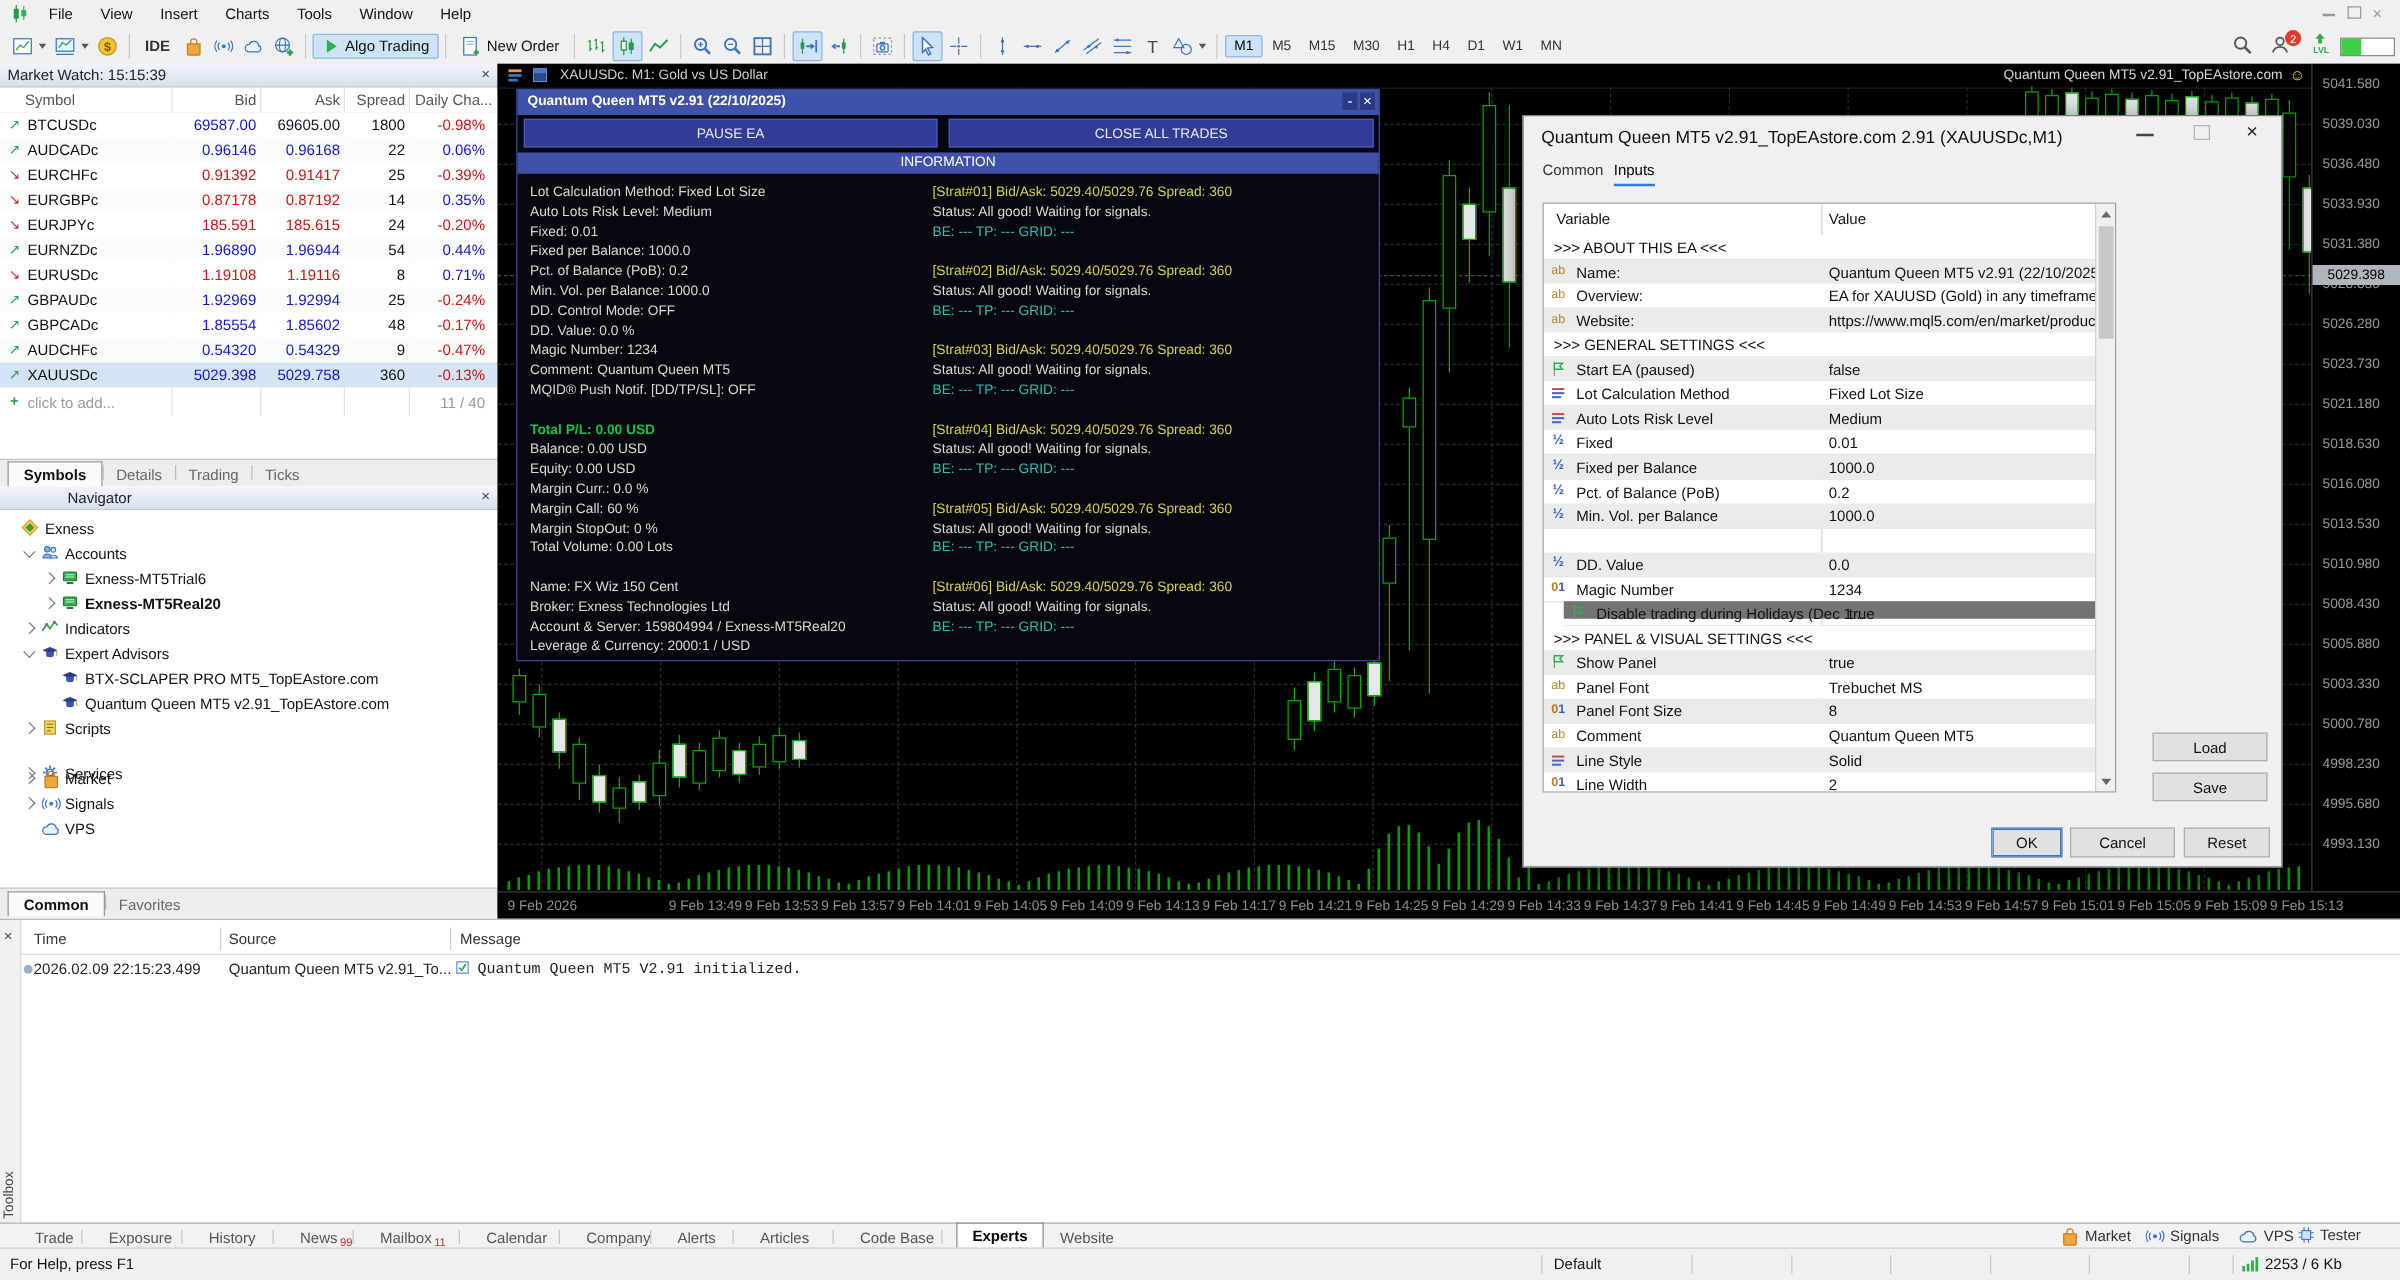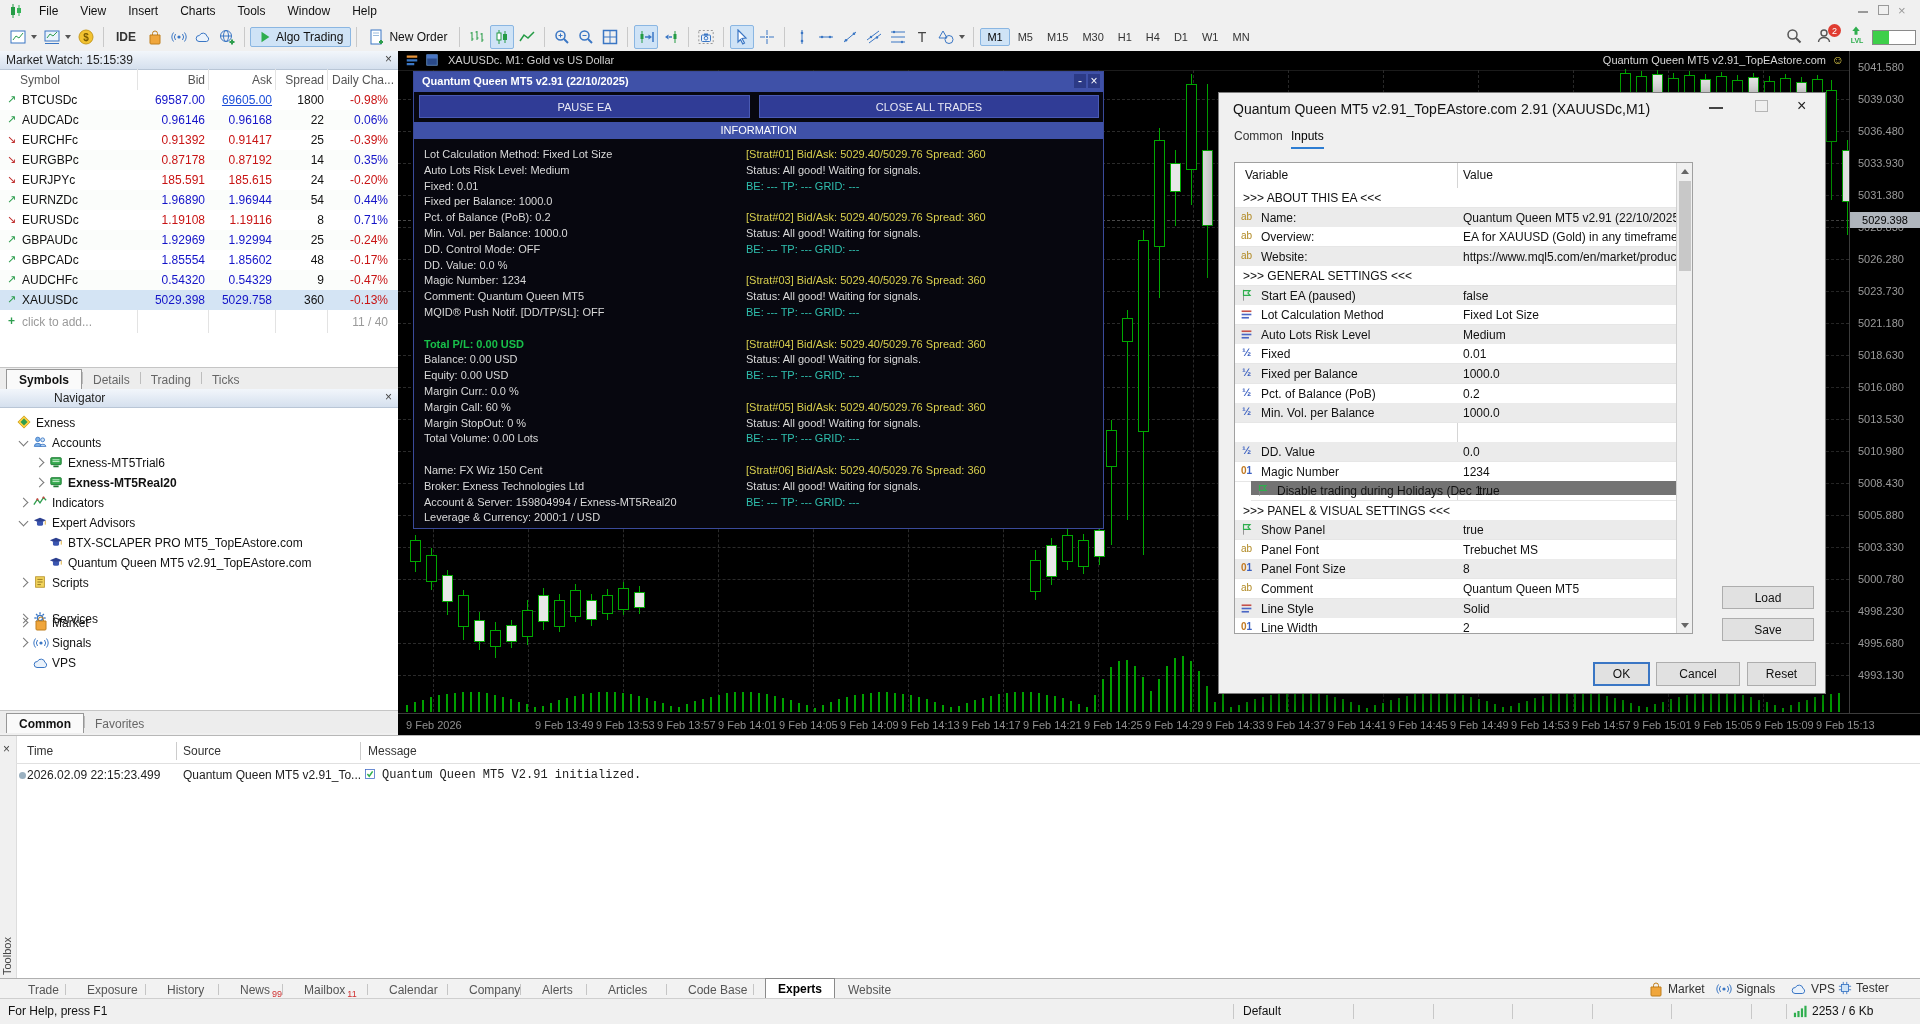--- a/index.html
+++ b/index.html
@@ -326,21 +326,21 @@
         <span style="position: absolute; top: 4px; color: rgb(85, 85, 85); white-space: nowrap; left: 332px;">Daily Cha...</span>
       </div>
       <div style="position: absolute; left: 137px; top: 18px; width: 1px; height: 264px; background: rgb(227, 227, 227);"></div>
       <div style="position: absolute; left: 208px; top: 18px; width: 1px; height: 264px; background: rgb(227, 227, 227);"></div>
       <div style="position: absolute; left: 275px; top: 18px; width: 1px; height: 264px; background: rgb(227, 227, 227);"></div>
       <div style="position: absolute; left: 327px; top: 18px; width: 1px; height: 264px; background: rgb(227, 227, 227);"></div>
       <div style="position: absolute; left: 0px; top: 39px; width: 398px; height: 20px; background: rgb(255, 255, 255);">
         <span style="position: absolute; left: 7px; top: 3px; color: rgb(46, 158, 79); font-size: 11px;">↗</span>
         <span style="position: absolute; left: 22px; top: 3px;">BTCUSDc</span>
         <span style="position: absolute; top: 3px; color: rgb(20, 20, 200); white-space: nowrap; right: 193px;">69587.00</span>
-        <span style="position: absolute; top: 3px; color: #1d4ed8; white-space: nowrap; right: 126px; text-decoration: underline;">69605.00</span>
+        <span style="position: absolute; top: 3px; color: #0f172a; white-space: nowrap; right: 126px;">69605.00</span>
         <span style="position: absolute; top: 3px; color: rgb(17, 17, 17); white-space: nowrap; right: 74px;">1800</span>
         <span style="position: absolute; top: 3px; color: rgb(200, 20, 20); white-space: nowrap; right: 10px;">-0.98%</span>
       </div>
       <div style="position: absolute; left: 0px; top: 59px; width: 398px; height: 20px; background: rgb(251, 253, 251);">
         <span style="position: absolute; left: 7px; top: 3px; color: rgb(46, 158, 79); font-size: 11px;">↗</span>
         <span style="position: absolute; left: 22px; top: 3px;">AUDCADc</span>
         <span style="position: absolute; top: 3px; color: rgb(20, 20, 200); white-space: nowrap; right: 193px;">0.96146</span>
         <span style="position: absolute; top: 3px; color: rgb(20, 20, 200); white-space: nowrap; right: 126px;">0.96168</span>
         <span style="position: absolute; top: 3px; color: rgb(17, 17, 17); white-space: nowrap; right: 74px;">22</span>
         <span style="position: absolute; top: 3px; color: rgb(20, 20, 200); white-space: nowrap; right: 10px;">0.06%</span>

